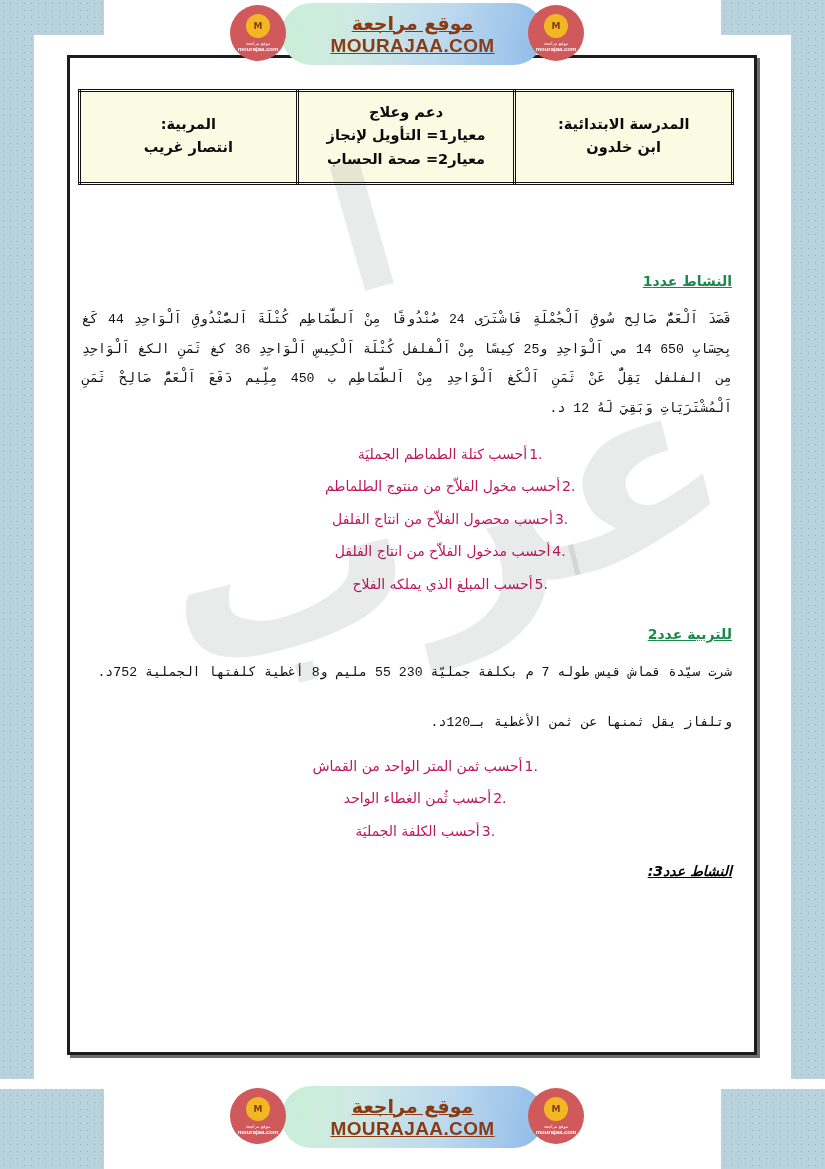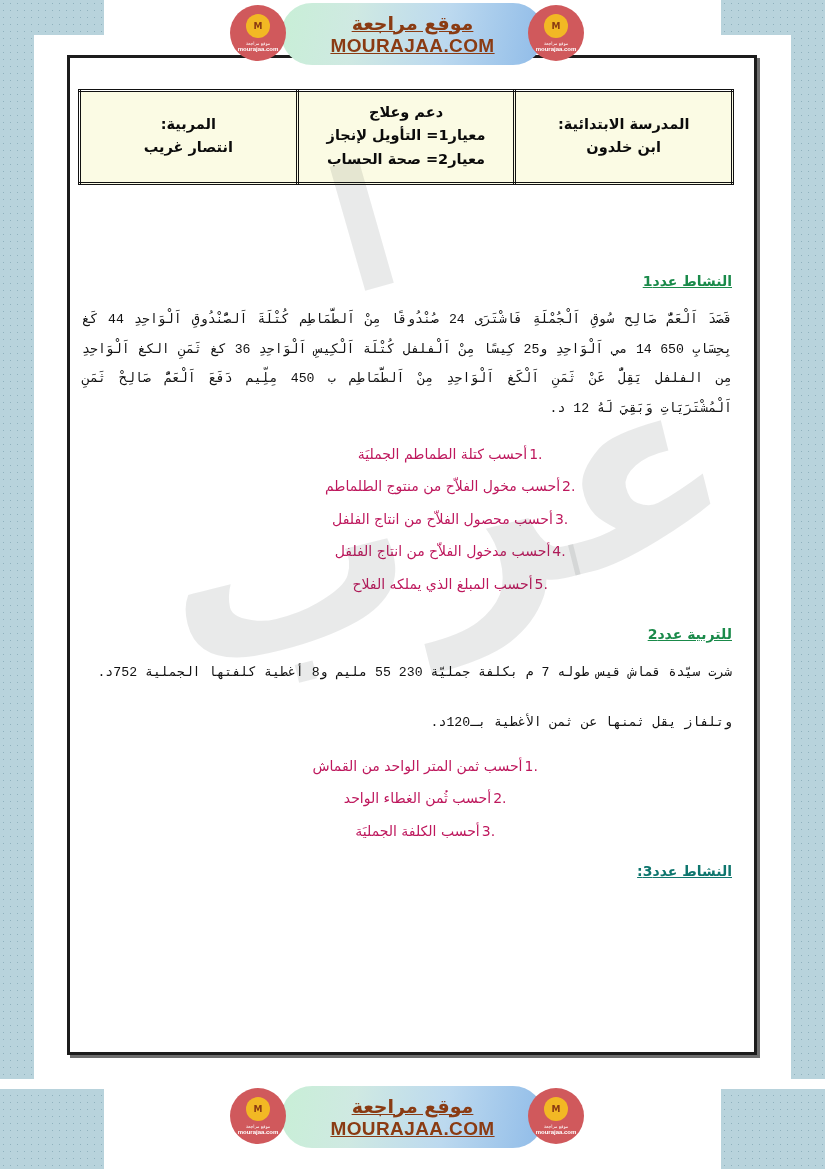--- a/index.html
+++ b/index.html
@@ -197,21 +197,22 @@
   .act-title {
     font-family: "DejaVu Sans", "Liberation Sans", sans-serif;
     font-size: 14px;
     font-weight: bold;
     color: #1a8a4a;
     text-decoration: underline;
     margin: 0 0 16px 0;
     display: block;
   }
   .act-title.plain {
-    color: #0f766e;
+    color: #000000;
+    font-style: italic;
   }
 
   .para {
     font-family: Liberation Mono, monospace;
     font-size: 13.2px;
     line-height: 2.25;
     margin: 0 0 4px 0;
     text-align: justify;
     text-align-last: right;
     color: #111;

